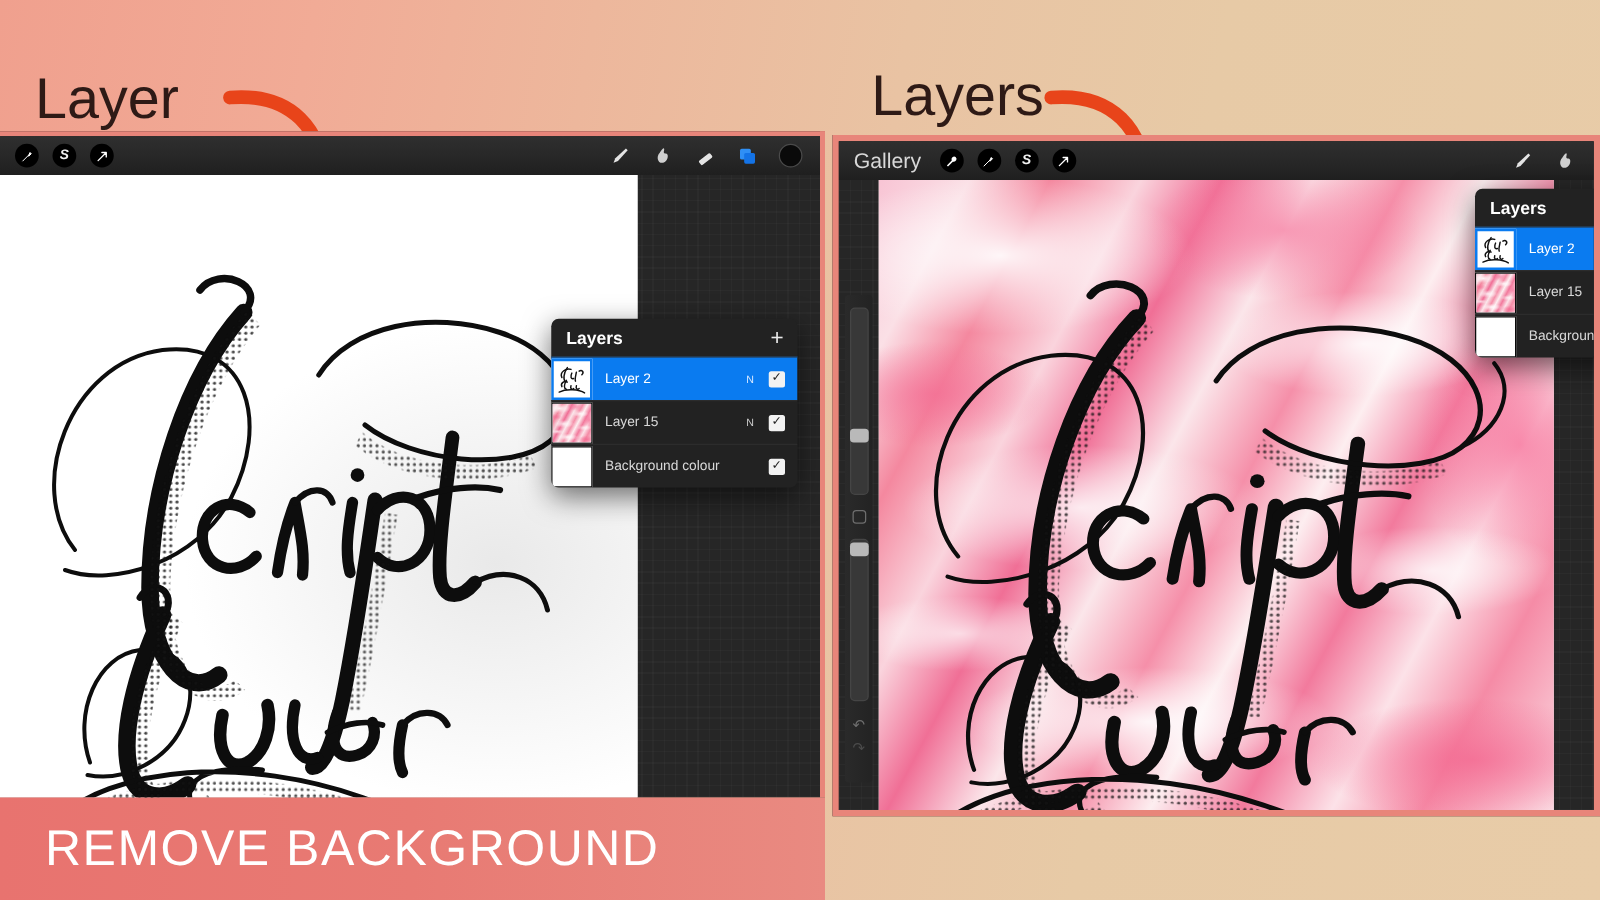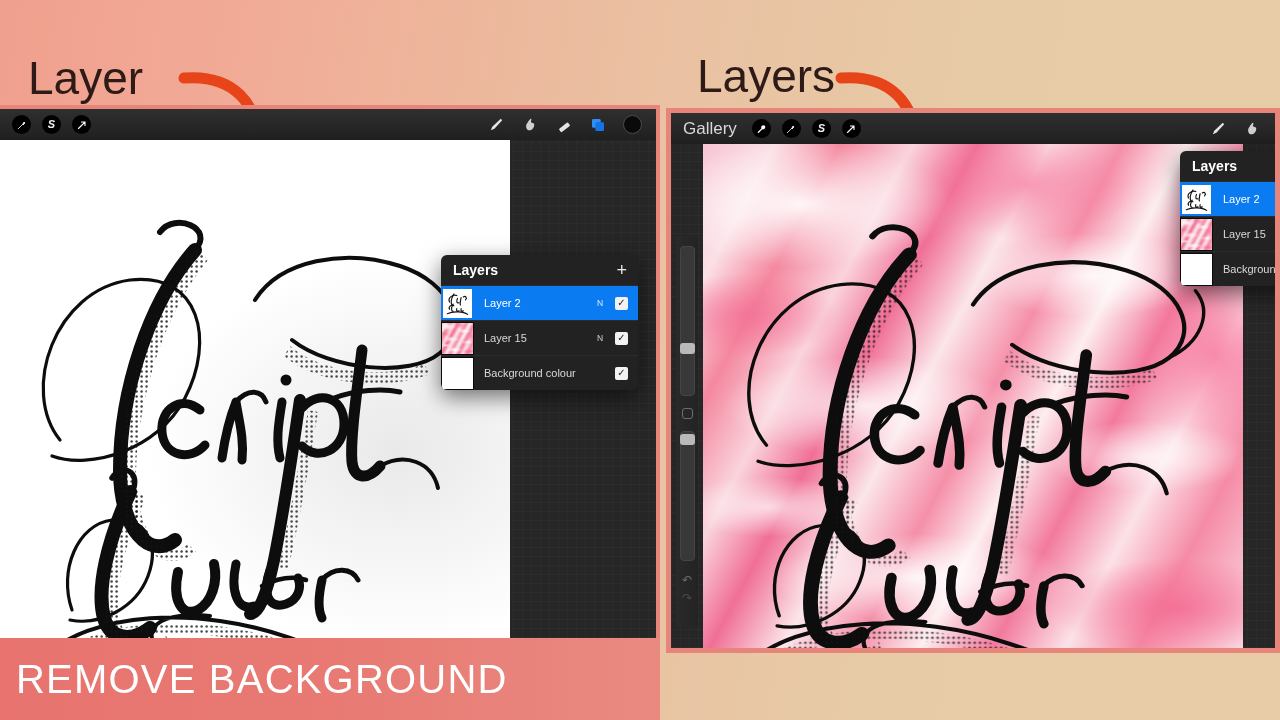--- a/index.html
+++ b/index.html
@@ -194,21 +194,21 @@
   
   #caption-banner {
     position: absolute; left: 0; bottom: 0;
     width: 660px; height: 82px;
     background: linear-gradient(90deg,#e8736f 0%, #e87a73 50%, #e98a81 100%);
     display: flex; align-items: center;
     z-index: 12;
   }
   #caption-text {
     color: #ffffff; font-size: 40px; letter-spacing: 1.2px;
-    padding-left: 16px; font-weight: 400;
+    padding-left: 36px; font-weight: 400;
     font-family: "Liberation Sans", sans-serif;
   }
 </style>
 </head>
 <body>
 
 <div id="stage">
 
   <div class="heading" id="before-heading">Layer</div>
   <div class="heading" id="after-heading">Layers</div>

